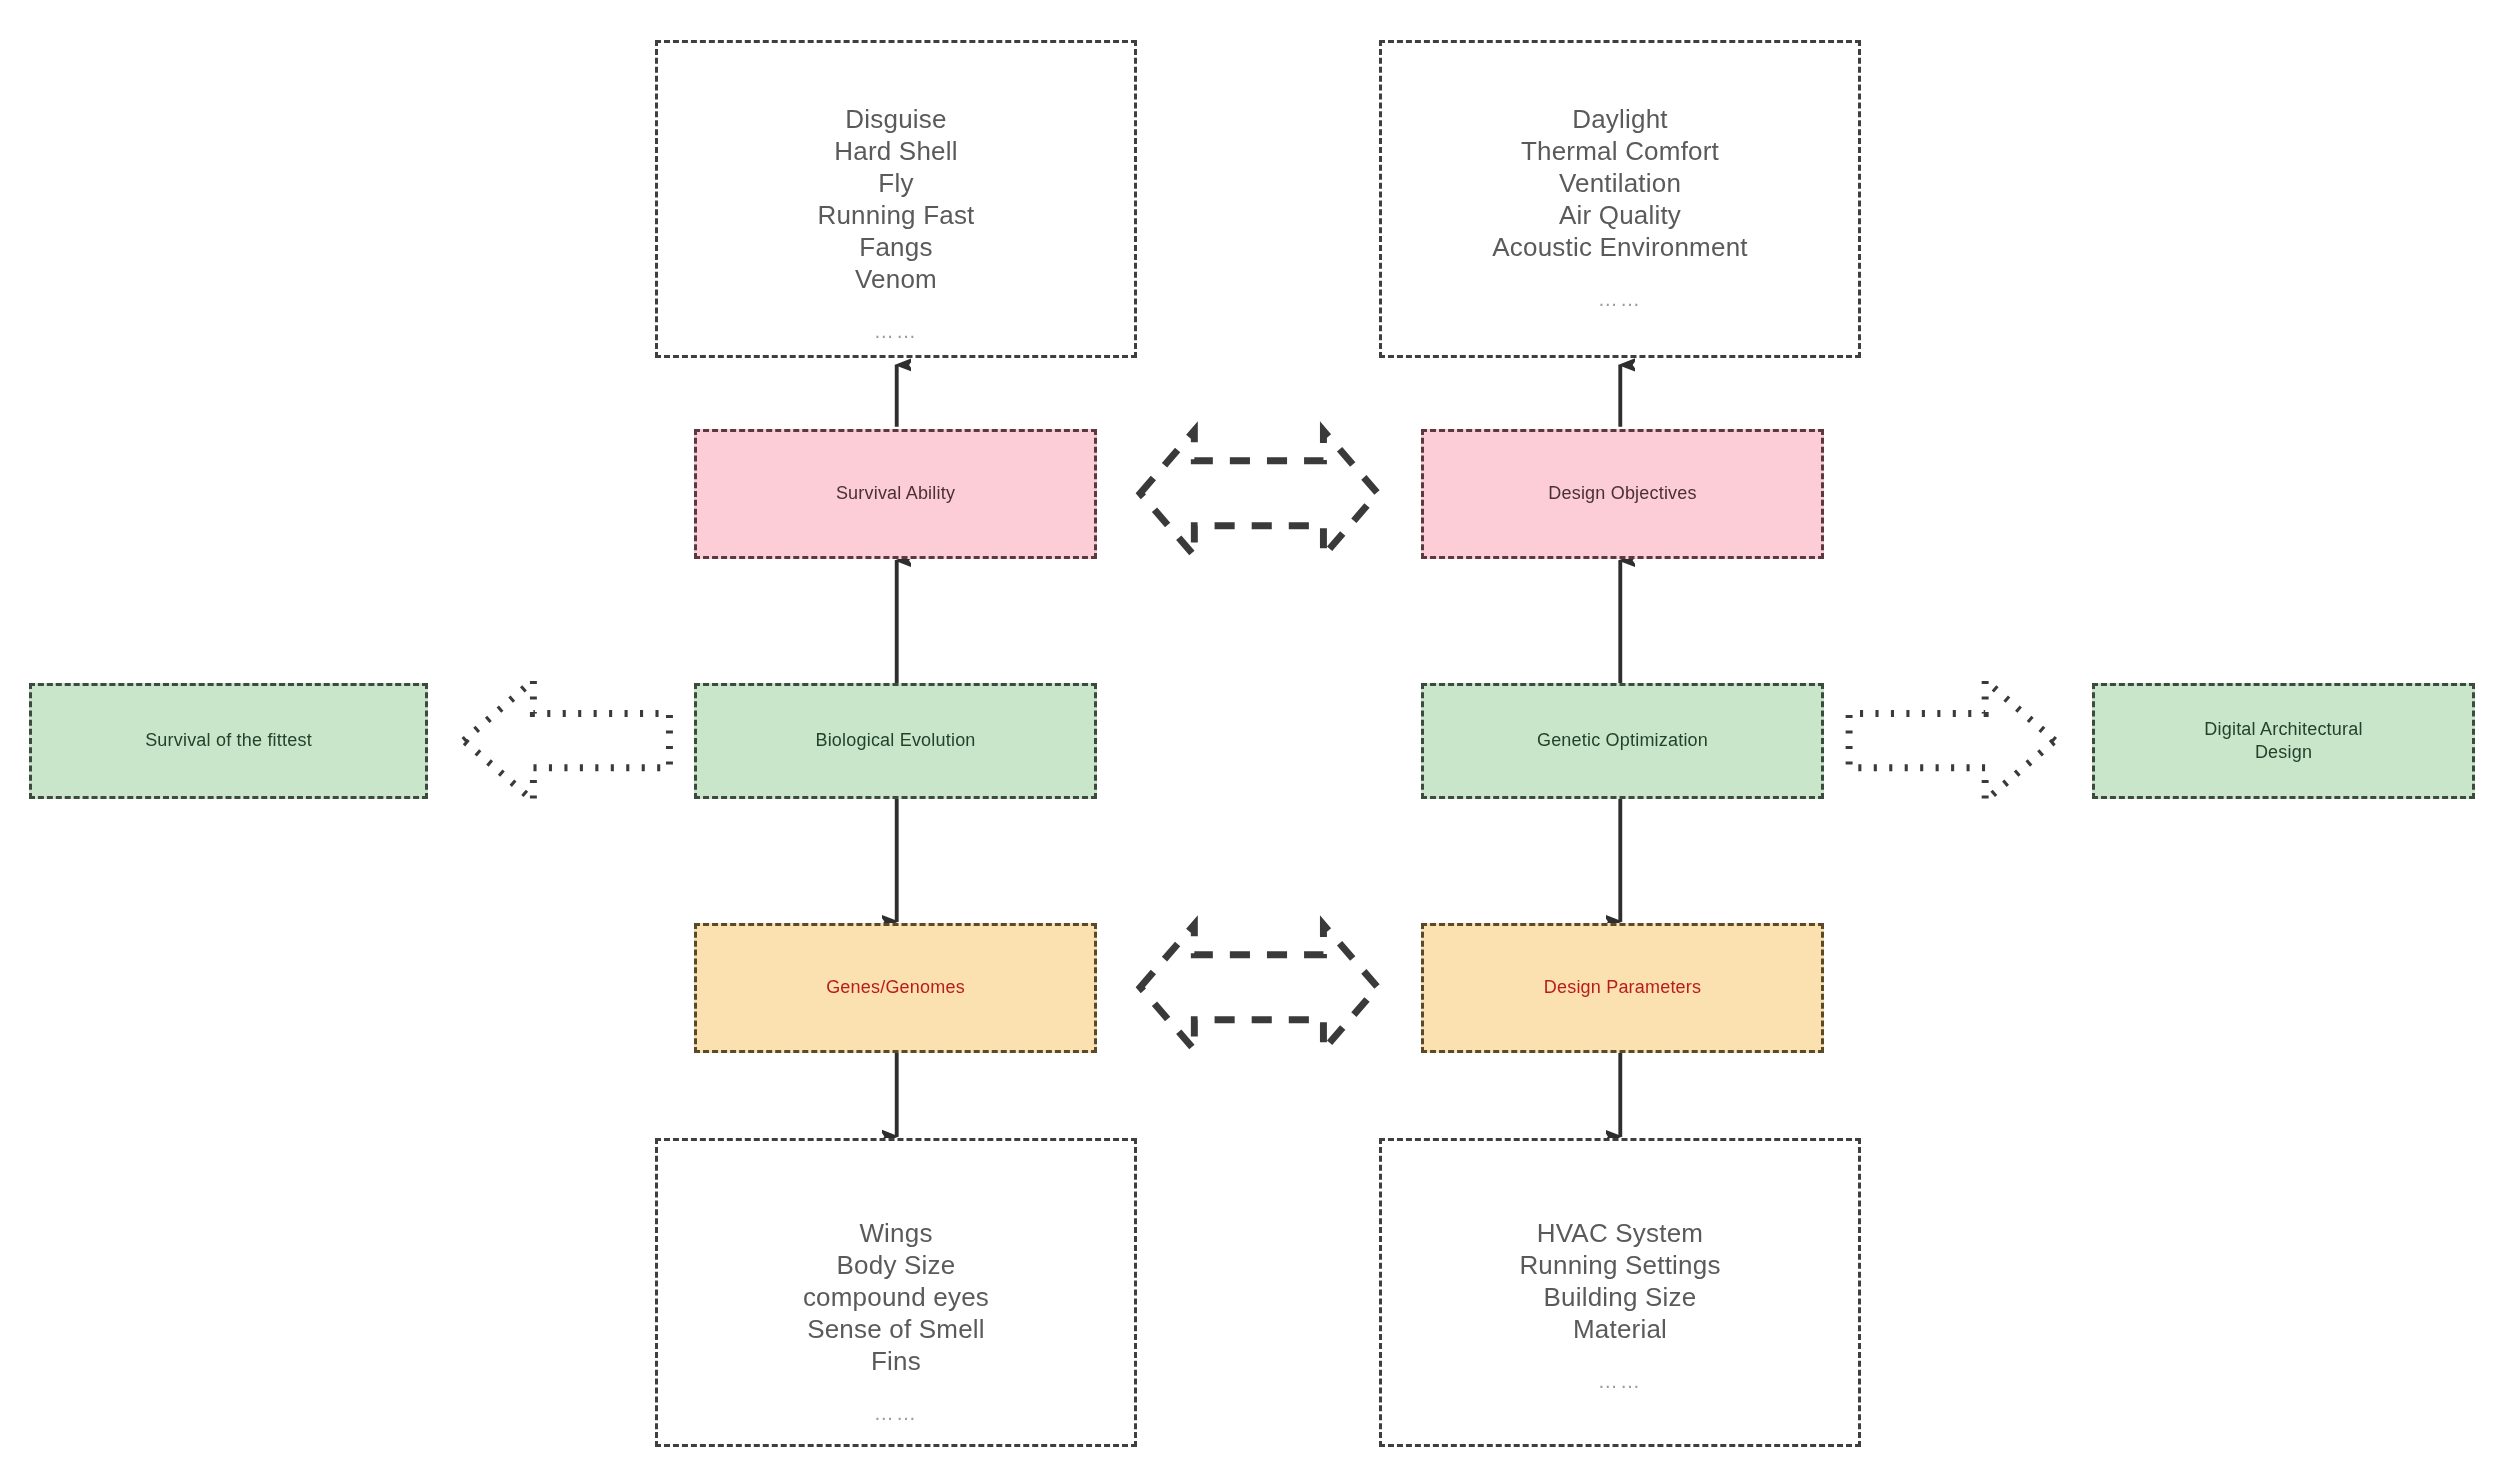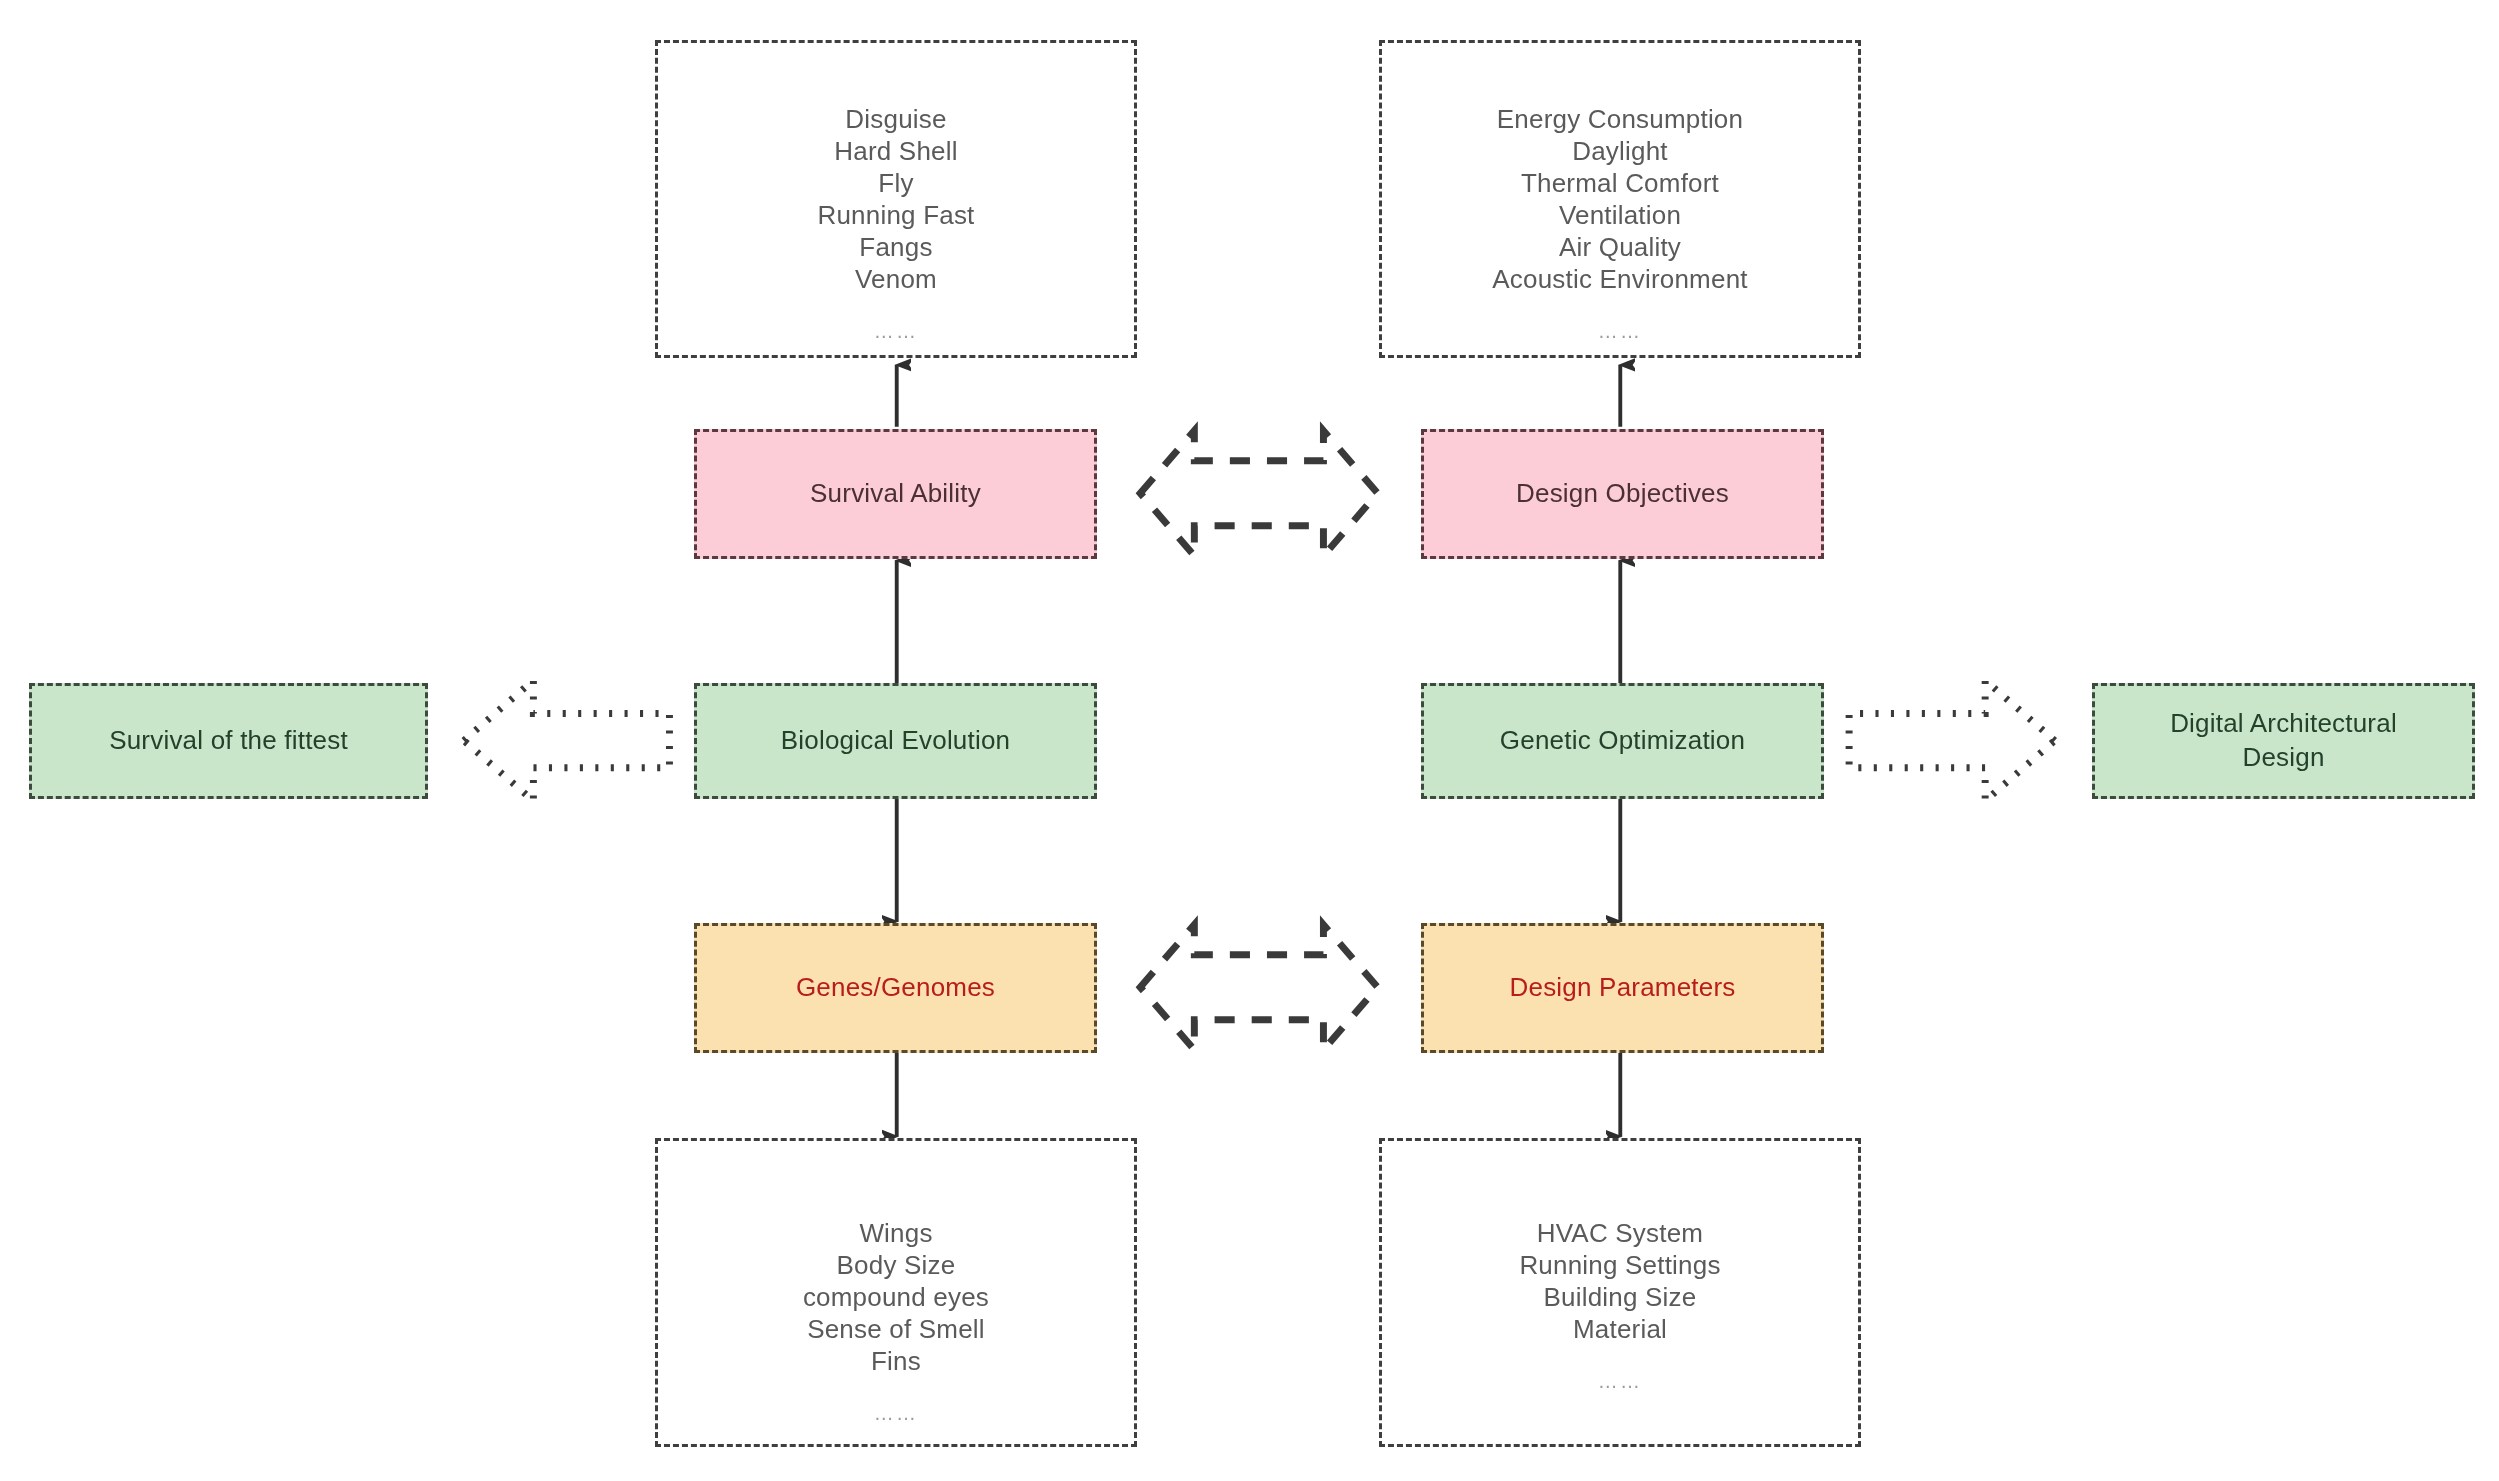--- a/index.html
+++ b/index.html
@@ -12,21 +12,21 @@
 
   
   .node{
     position:absolute;
     box-sizing:border-box;
     display:flex;
     align-items:center;
     justify-content:center;
     text-align:center;
     border:3.9px dashed #3f3f3f;
-    font-size:26px;
+    font-size:18px;
     line-height:1.30;
     letter-spacing:0.2px;
   }
   .node .lbl{display:block;width:100%;}
 
   
   .node.pink   {background:#FCCDD6;border-color:#5a3a40;color:#4a3034;}
   .node.green  {background:#C9E6CB;border-color:#3d4a3e;color:#23422a;}
   .node.orange {background:#FBE1B0;border-color:#5a4a2c;color:#b91c1c;}
 
@@ -157,21 +157,20 @@
         <span>Fangs</span>
         <span>Venom</span>
         <span class="dots">……</span>
       </span>
     </span>
   </div>
 
   <div class="node listbox" style="left:1379px;top:40px;width:482px;height:318px;padding-top:60px;">
     <span class="lbl">
       <span class="listlines">
-        <span>Energy Consumption</span>
         <span>Daylight</span>
         <span>Thermal Comfort</span>
         <span>Ventilation</span>
         <span>Air Quality</span>
         <span>Acoustic Environment</span>
         <span class="dots">……</span>
       </span>
     </span>
   </div>
 

